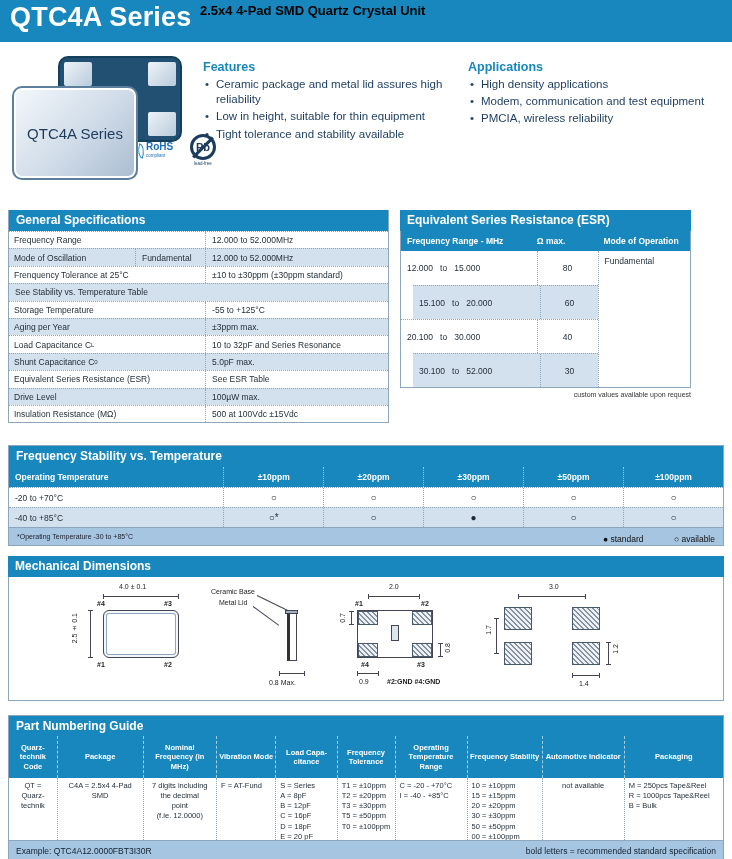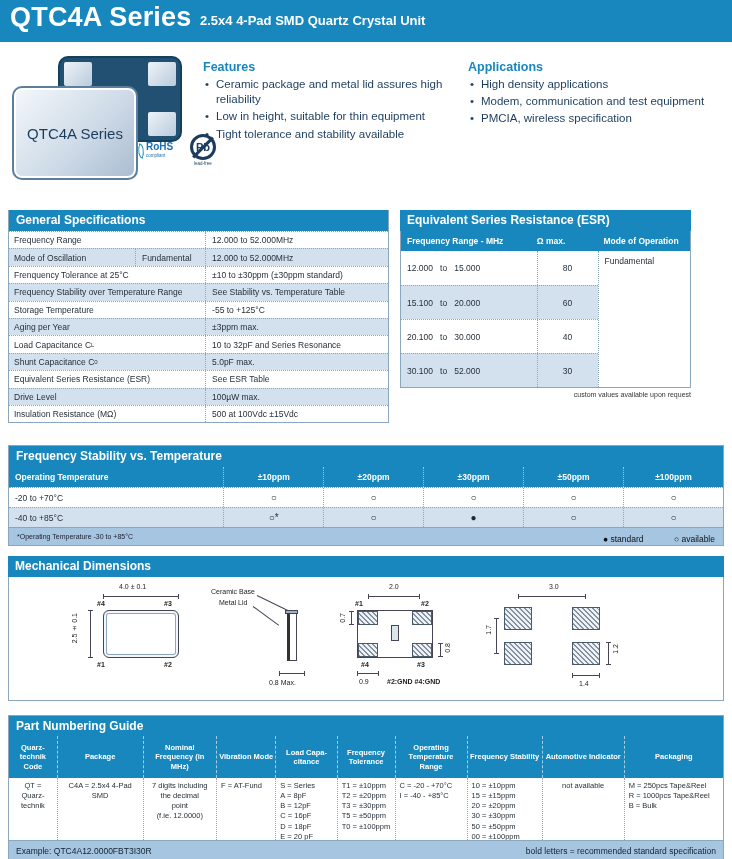--- a/index.html
+++ b/index.html
@@ -8,21 +8,21 @@
   }
   *{box-sizing:border-box; margin:0; padding:0;}
   html,body{width:732px; height:859px;}
   body{
     position:relative; background:#fff; overflow:hidden;
     font-family:"Liberation Sans", sans-serif; color:var(--ink);
   }
   
   #hdr{position:absolute; left:0; top:0; width:732px; height:42px; background:var(--blue);}
   .h-title{position:absolute; left:10px; top:2px; font-size:27px; font-weight:bold; color:#fff; letter-spacing:.2px;}
-  .h-sub{position:absolute; left:200px; top:13px; font-size:13px; font-weight:bold; color:#ffffff;}
+  .h-sub{position:absolute; left:200px; top:3px; font-size:13px; font-weight:bold; color:#000000;}
   
   #intro{position:absolute; left:0; top:42px; width:732px; height:168px;}
   .pkg-back{position:absolute; left:58px; top:14px; width:124px; height:86px; background:var(--pkg);
     border:2px solid #15405c; border-radius:10px;}
   .pkg-pad{position:absolute; width:28px; height:24px; border-radius:2px;
     background:linear-gradient(135deg,#eef3f8 0%,#b9cbdc 100%);}
   .pp-tl{left:4px; top:4px;} .pp-tr{right:4px; top:4px;} .pp-br{right:4px; bottom:4px;} .pp-bl{left:4px; bottom:4px;}
   .pkg-front{position:absolute; left:12px; top:44px; width:126px; height:94px;
     background:linear-gradient(135deg,#f4f8fb 0%,#cfdbe8 55%,#a9bcd0 100%);
     border:2px solid #5d7f9e; border-radius:10px; box-shadow:inset 0 0 0 2px #fff;
@@ -60,21 +60,21 @@
   .sub{font-size:6px; vertical-align:sub; line-height:1;}
   
   #esr{position:absolute; left:400px; top:210px; width:291px;}
   .esr-box{border:1px solid var(--bord); border-top:none;}
   .esr-head{display:flex; background:var(--blue); color:#fff; font-size:8.5px; font-weight:bold; height:20px; align-items:center;}
   .eh-range{flex:0 0 47%; padding-left:6px;} .eh-ohm{flex:0 0 21%; } .eh-mode{flex:1; padding-left:6px;}
   .esr-grid{display:flex;}
   .esr-left{flex:0 0 68%;}
   .esr-row{display:flex; align-items:center; height:34px; border-top:1px dotted var(--bord); background:#fff;}
   .esr-row:first-child{border-top:none;}
-  .esr-row.alt{background:var(--stripe);}
+  .esr-row.alt{background:var(--stripe);margin-left:12px;}
   .er-range{flex:0 0 69%; padding-left:6px; font-size:8.5px; white-space:pre;}
   .er-ohm{flex:1; text-align:center; font-size:8.5px; border-left:1px dotted var(--bord); align-self:stretch; display:flex; align-items:center; justify-content:center;}
   .esr-mode{flex:1; border-left:1px dotted var(--bord); font-size:8.5px; padding:5px 0 0 6px; background:#fff;}
   .esr-note{text-align:right; font-size:7px; color:#333; margin-top:3px;}
   
   #stab{position:absolute; left:8px; top:445px; width:716px; border:1px solid var(--bord);}
   .st-head{display:flex; background:var(--blue); color:#fff; height:20px; align-items:center; font-size:8.5px; font-weight:bold;}
   .st-c0{flex:0 0 30%; padding-left:6px;}
   .st-c{flex:1; text-align:right; border-left:1px dotted rgba(255,255,255,.55); align-self:stretch; display:flex; align-items:center; justify-content:center;}
   .st-row{display:flex; height:20px; align-items:center; background:#fff; border-top:1px dotted var(--bord); font-size:8.5px;}
@@ -157,21 +157,21 @@
       <li>Ceramic package and metal lid assures high reliability</li>
       <li>Low in height, suitable for thin equipment</li>
       <li>Tight tolerance and stability available</li>
     </ul>
   </div>
   <div class="intro-col col-app">
     <div class="blue-h">Applications</div>
     <ul class="blist">
       <li>High density applications</li>
       <li>Modem, communication and test equipment</li>
-      <li>PMCIA, wireless specification</li>
+      <li>PMCIA, wireless reliability</li>
     </ul>
   </div>
 </div>
 
 <div id="general">
   <div class="sec-bar">General Specifications</div>
   <div class="g-row">
     <div class="g-label">
         <span>Frequency Range</span>
       </div>
@@ -184,23 +184,20 @@
     <div class="g-mid">Fundamental</div>
     <div class="g-value">12.000 to 52.000MHz</div>
   </div>
   <div class="g-row">
     <div class="g-label">
         <span>Frenquency Tolerance at 25°C</span>
       </div>
     <div class="g-value">±10 to ±30ppm (±30ppm standard)</div>
   </div>
   <div class="g-row alt">
-    <div class="g-label">
-        <span>Frequency Stability over Temperature Range</span>
-      </div>
     <div class="g-value">See Stability vs. Temperature Table</div>
   </div>
   <div class="g-row">
     <div class="g-label">
         <span>Storage Temperature</span>
       </div>
     <div class="g-value">-55 to +125°C</div>
   </div>
   <div class="g-row alt">
     <div class="g-label">

